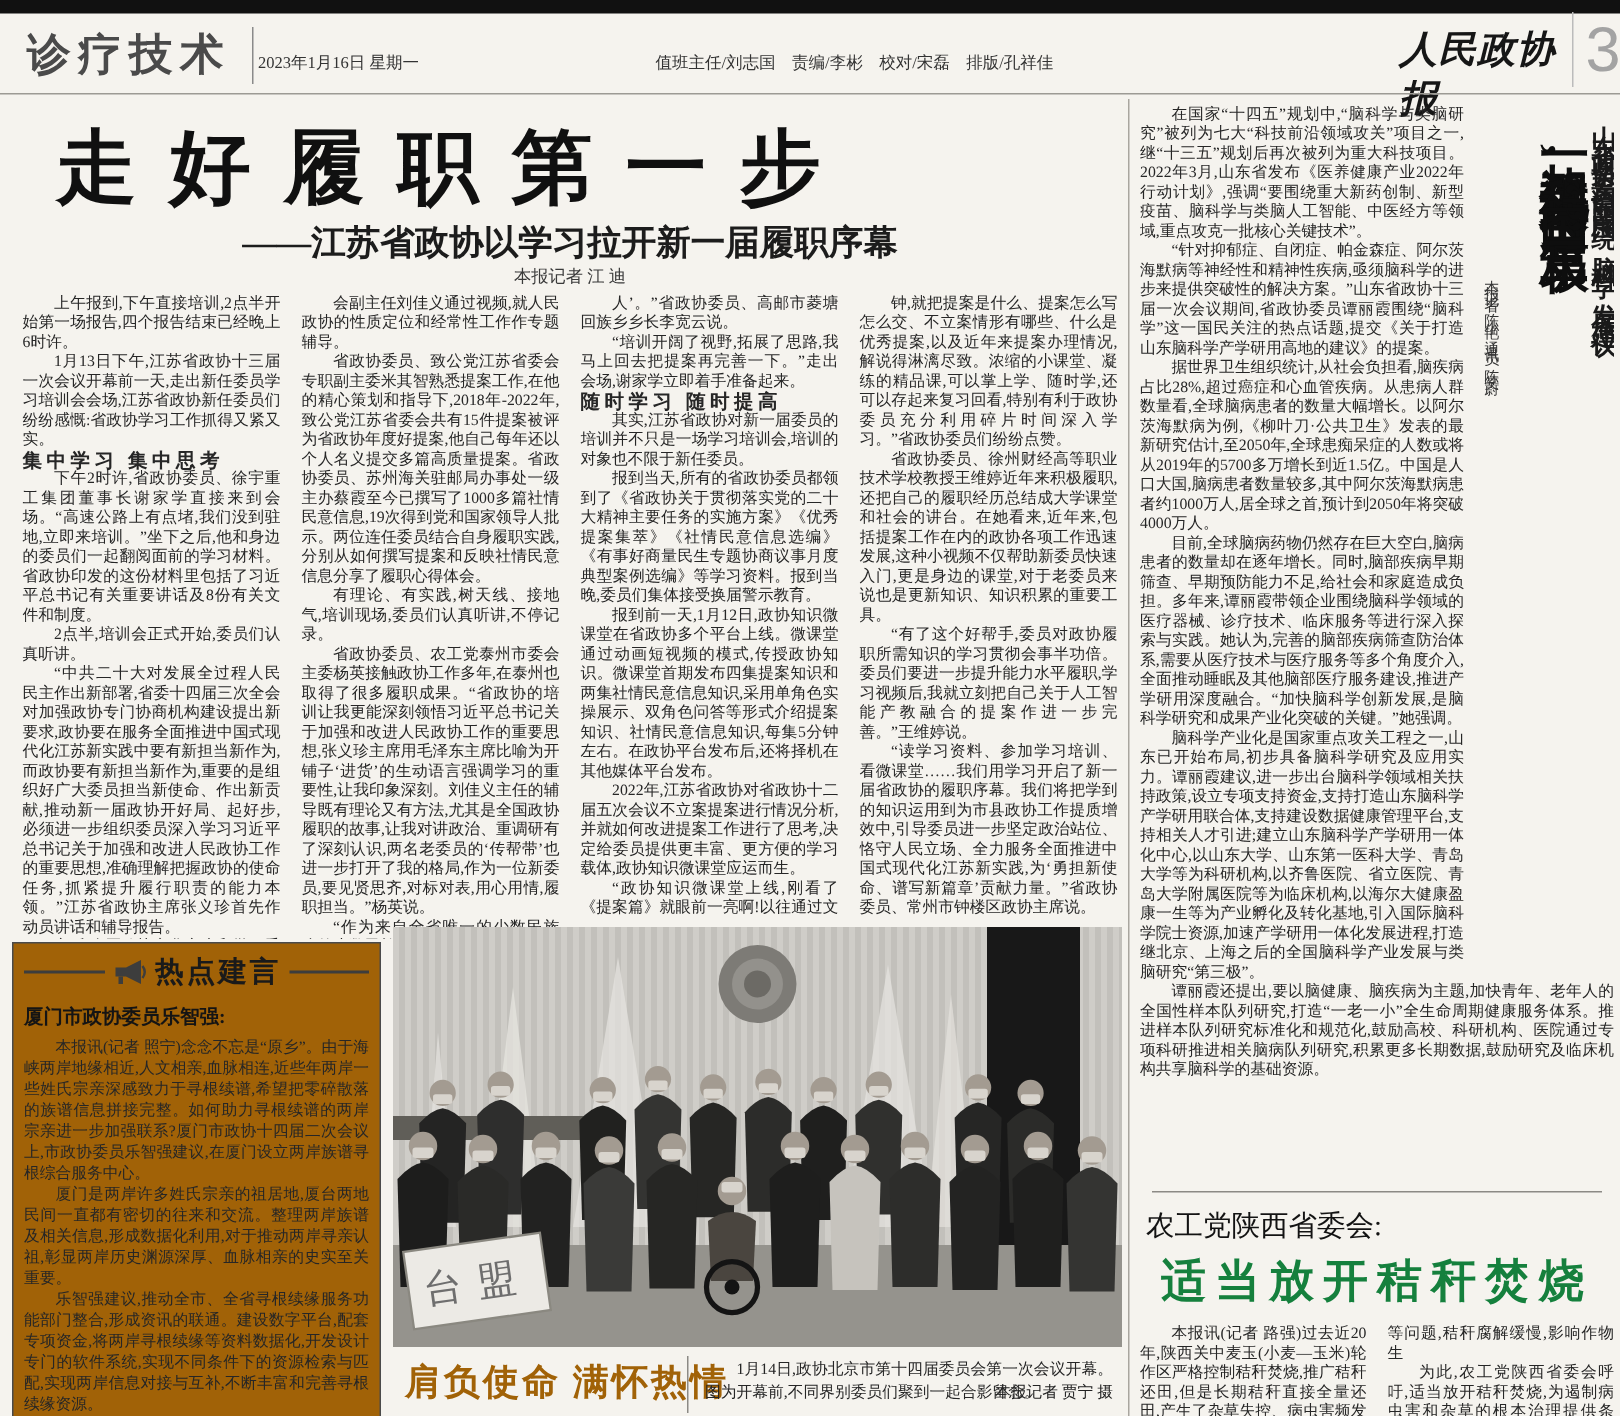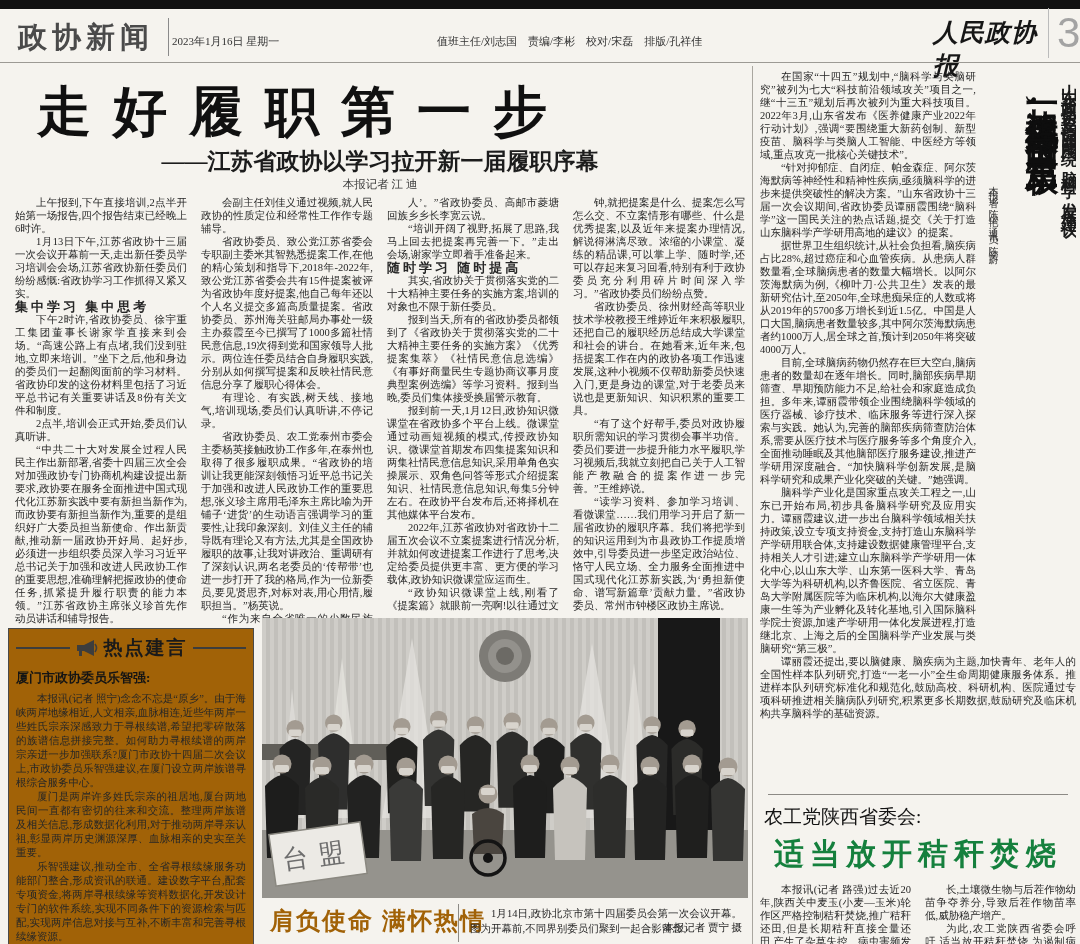--- a/index.html
+++ b/index.html
@@ -71,21 +71,21 @@
   .cap-txt{position:absolute;top:4px;left:208px;width:272px;font-size:10.5px;line-height:15px;
            text-align:justify;text-indent:2em;}
   .cap-credit{position:absolute;top:19px;left:208px;width:272px;text-align:right;font-size:10.5px;color:#222;}
 </style>
 </head>
 <body>
 
 <div class="page">
   <div class="topbar"></div>
 
-  <div class="hd-sect">政协新闻</div>
+  <div class="hd-sect">诊疗技术</div>
   <div class="hd-date">2023年1月16日 星期一</div>
   <div class="hd-staff">值班主任/刘志国　责编/李彬　校对/宋磊　排版/孔祥佳</div>
   <div class="hd-mast">人民政协报</div>
   <div class="hd-no">3</div>
   <div class="hrule"></div>
 
   <div class="m-head">走好履职第一步</div>
   <div class="m-sub">——江苏省政协以学习拉开新一届履职序幕</div>
   <div class="m-by">本报记者 江 迪</div>
 
@@ -102,21 +102,21 @@
     <p>会副主任刘佳义通过视频,就人民政协的性质定位和经常性工作作专题辅导。</p>
     <p>省政协委员、致公党江苏省委会专职副主委米其智熟悉提案工作,在他的精心策划和指导下,2018年-2022年,致公党江苏省委会共有15件提案被评为省政协年度好提案,他自己每年还以个人名义提交多篇高质量提案。省政协委员、苏州海关驻邮局办事处一级主办蔡霞至今已撰写了1000多篇社情民意信息,19次得到党和国家领导人批示。两位连任委员结合自身履职实践,分别从如何撰写提案和反映社情民意信息分享了履职心得体会。</p>
     <p>有理论、有实践,树天线、接地气,培训现场,委员们认真听讲,不停记录。</p>
     <p>省政协委员、农工党泰州市委会主委杨英接触政协工作多年,在泰州也取得了很多履职成果。“省政协的培训让我更能深刻领悟习近平总书记关于加强和改进人民政协工作的重要思想,张义珍主席用毛泽东主席比喻为开铺子‘进货’的生动语言强调学习的重要性,让我印象深刻。刘佳义主任的辅导既有理论又有方法,尤其是全国政协履职的故事,让我对讲政治、重调研有了深刻认识,两名老委员的‘传帮带’也进一步打开了我的格局,作为一位新委员,要见贤思齐,对标对表,用心用情,履职担当。”杨英说。</p>
     <p>“作为来自全省唯一的少数民族乡的少数民族界政协委员,在倍感光荣和自豪的同时,感到更多的是一种责任和义务。经过培训,我将进一步坚持忠诚为先,做政治上的‘明白人’;进一步坚持担当为要,做履职尽责‘带头人’;进一步坚持以民为本,做群众‘贴心</p>
   </div>
   <div class="bt c3">
     <p>人’。”省政协委员、高邮市菱塘回族乡乡长李宽云说。</p>
     <p>“培训开阔了视野,拓展了思路,我马上回去把提案再完善一下。”走出会场,谢家学立即着手准备起来。</p>
     <p class="colhead">随时学习 随时提高</p>
-    <p>其实,省政协关于贯彻落实党的二十大精神主要任务的实施方案,培训的对象也不限于新任委员。</p>
+    <p>其实,江苏省政协对新一届委员的培训并不只是一场学习培训会,培训的对象也不限于新任委员。</p>
     <p>报到当天,所有的省政协委员都领到了《省政协关于贯彻落实党的二十大精神主要任务的实施方案》《优秀提案集萃》《社情民意信息选编》《有事好商量民生专题协商议事月度典型案例选编》等学习资料。报到当晚,委员们集体接受换届警示教育。</p>
     <p>报到前一天,1月12日,政协知识微课堂在省政协多个平台上线。微课堂通过动画短视频的模式,传授政协知识。微课堂首期发布四集提案知识和两集社情民意信息知识,采用单角色实操展示、双角色问答等形式介绍提案知识、社情民意信息知识,每集5分钟左右。在政协平台发布后,还将择机在其他媒体平台发布。</p>
     <p>2022年,江苏省政协对省政协十二届五次会议不立案提案进行情况分析,并就如何改进提案工作进行了思考,决定给委员提供更丰富、更方便的学习载体,政协知识微课堂应运而生。</p>
     <p>“政协知识微课堂上线,刚看了《提案篇》就眼前一亮啊!以往通过文件、培训班才能讲授的内容,通过生动的动漫形象,用短短几分</p>
   </div>
   <div class="bt c4">
     <p>钟,就把提案是什么、提案怎么写怎么交、不立案情形有哪些、什么是优秀提案,以及近年来提案办理情况,解说得淋漓尽致。浓缩的小课堂、凝练的精品课,可以掌上学、随时学,还可以存起来复习回看,特别有利于政协委员充分利用碎片时间深入学习。”省政协委员们纷纷点赞。</p>
     <p>省政协委员、徐州财经高等职业技术学校教授王维婷近年来积极履职,还把自己的履职经历总结成大学课堂和社会的讲台。在她看来,近年来,包括提案工作在内的政协各项工作迅速发展,这种小视频不仅帮助新委员快速入门,更是身边的课堂,对于老委员来说也是更新知识、知识积累的重要工具。</p>
     <p>“有了这个好帮手,委员对政协履职所需知识的学习贯彻会事半功倍。委员们要进一步提升能力水平履职,学习视频后,我就立刻把自己关于人工智能产教融合的提案作进一步完善。”王维婷说。</p>
     <p>“读学习资料、参加学习培训、看微课堂……我们用学习开启了新一届省政协的履职序幕。我们将把学到的知识运用到为市县政协工作提质增效中,引导委员进一步坚定政治站位、恪守人民立场、全力服务全面推进中国式现代化江苏新实践,为‘勇担新使命、谱写新篇章’贡献力量。”省政协委员、常州市钟楼区政协主席说。</p>
@@ -139,21 +139,20 @@
     <p>谭丽霞还提出,要以脑健康、脑疾病为主题,加快青年、老年人的全国性样本队列研究,打造“一老一小”全生命周期健康服务体系。推进样本队列研究标准化和规范化,鼓励高校、科研机构、医院通过专项科研推进相关脑病队列研究,积累更多长期数据,鼓励研究及临床机构共享脑科学的基础资源。</p>
   </div>
 
   <div class="hdiv2"></div>
 
   <div class="ng">
     <div class="ng-kick">农工党陕西省委会:</div>
     <div class="ng-title">适当放开秸秆焚烧</div>
     <div class="ng-body bt">
       <p>本报讯(记者 路强)过去近20年,陕西关中麦玉(小麦—玉米)轮作区严格控制秸秆焚烧,推广秸秆还田,但是长期秸秆直接全量还田,产生了杂草失控、病虫害频发等问题,秸秆腐解缓慢,影响作物生</p>
-      <p>长,土壤微生物与后茬作物幼苗争夺养分,导致后茬作物苗率低,威胁稳产增产。</p>
       <p>为此,农工党陕西省委会呼吁,适当放开秸秆焚烧,为遏制病虫害和杂草的根本治理提供条件。</p>
     </div>
   </div>
 
   <div class="hs">
     <div class="hs-head">
       <div class="hs-line"></div>
       <svg width="24" height="18" viewBox="0 0 24 18">
         <path d="M2,6 L9,6 L19,1 L19,17 L9,12 L2,12 Z" fill="#3d3d3d"></path>
         <path d="M20,5 Q23,9 20,13" stroke="#3d3d3d" stroke-width="1.6" fill="none"></path>

